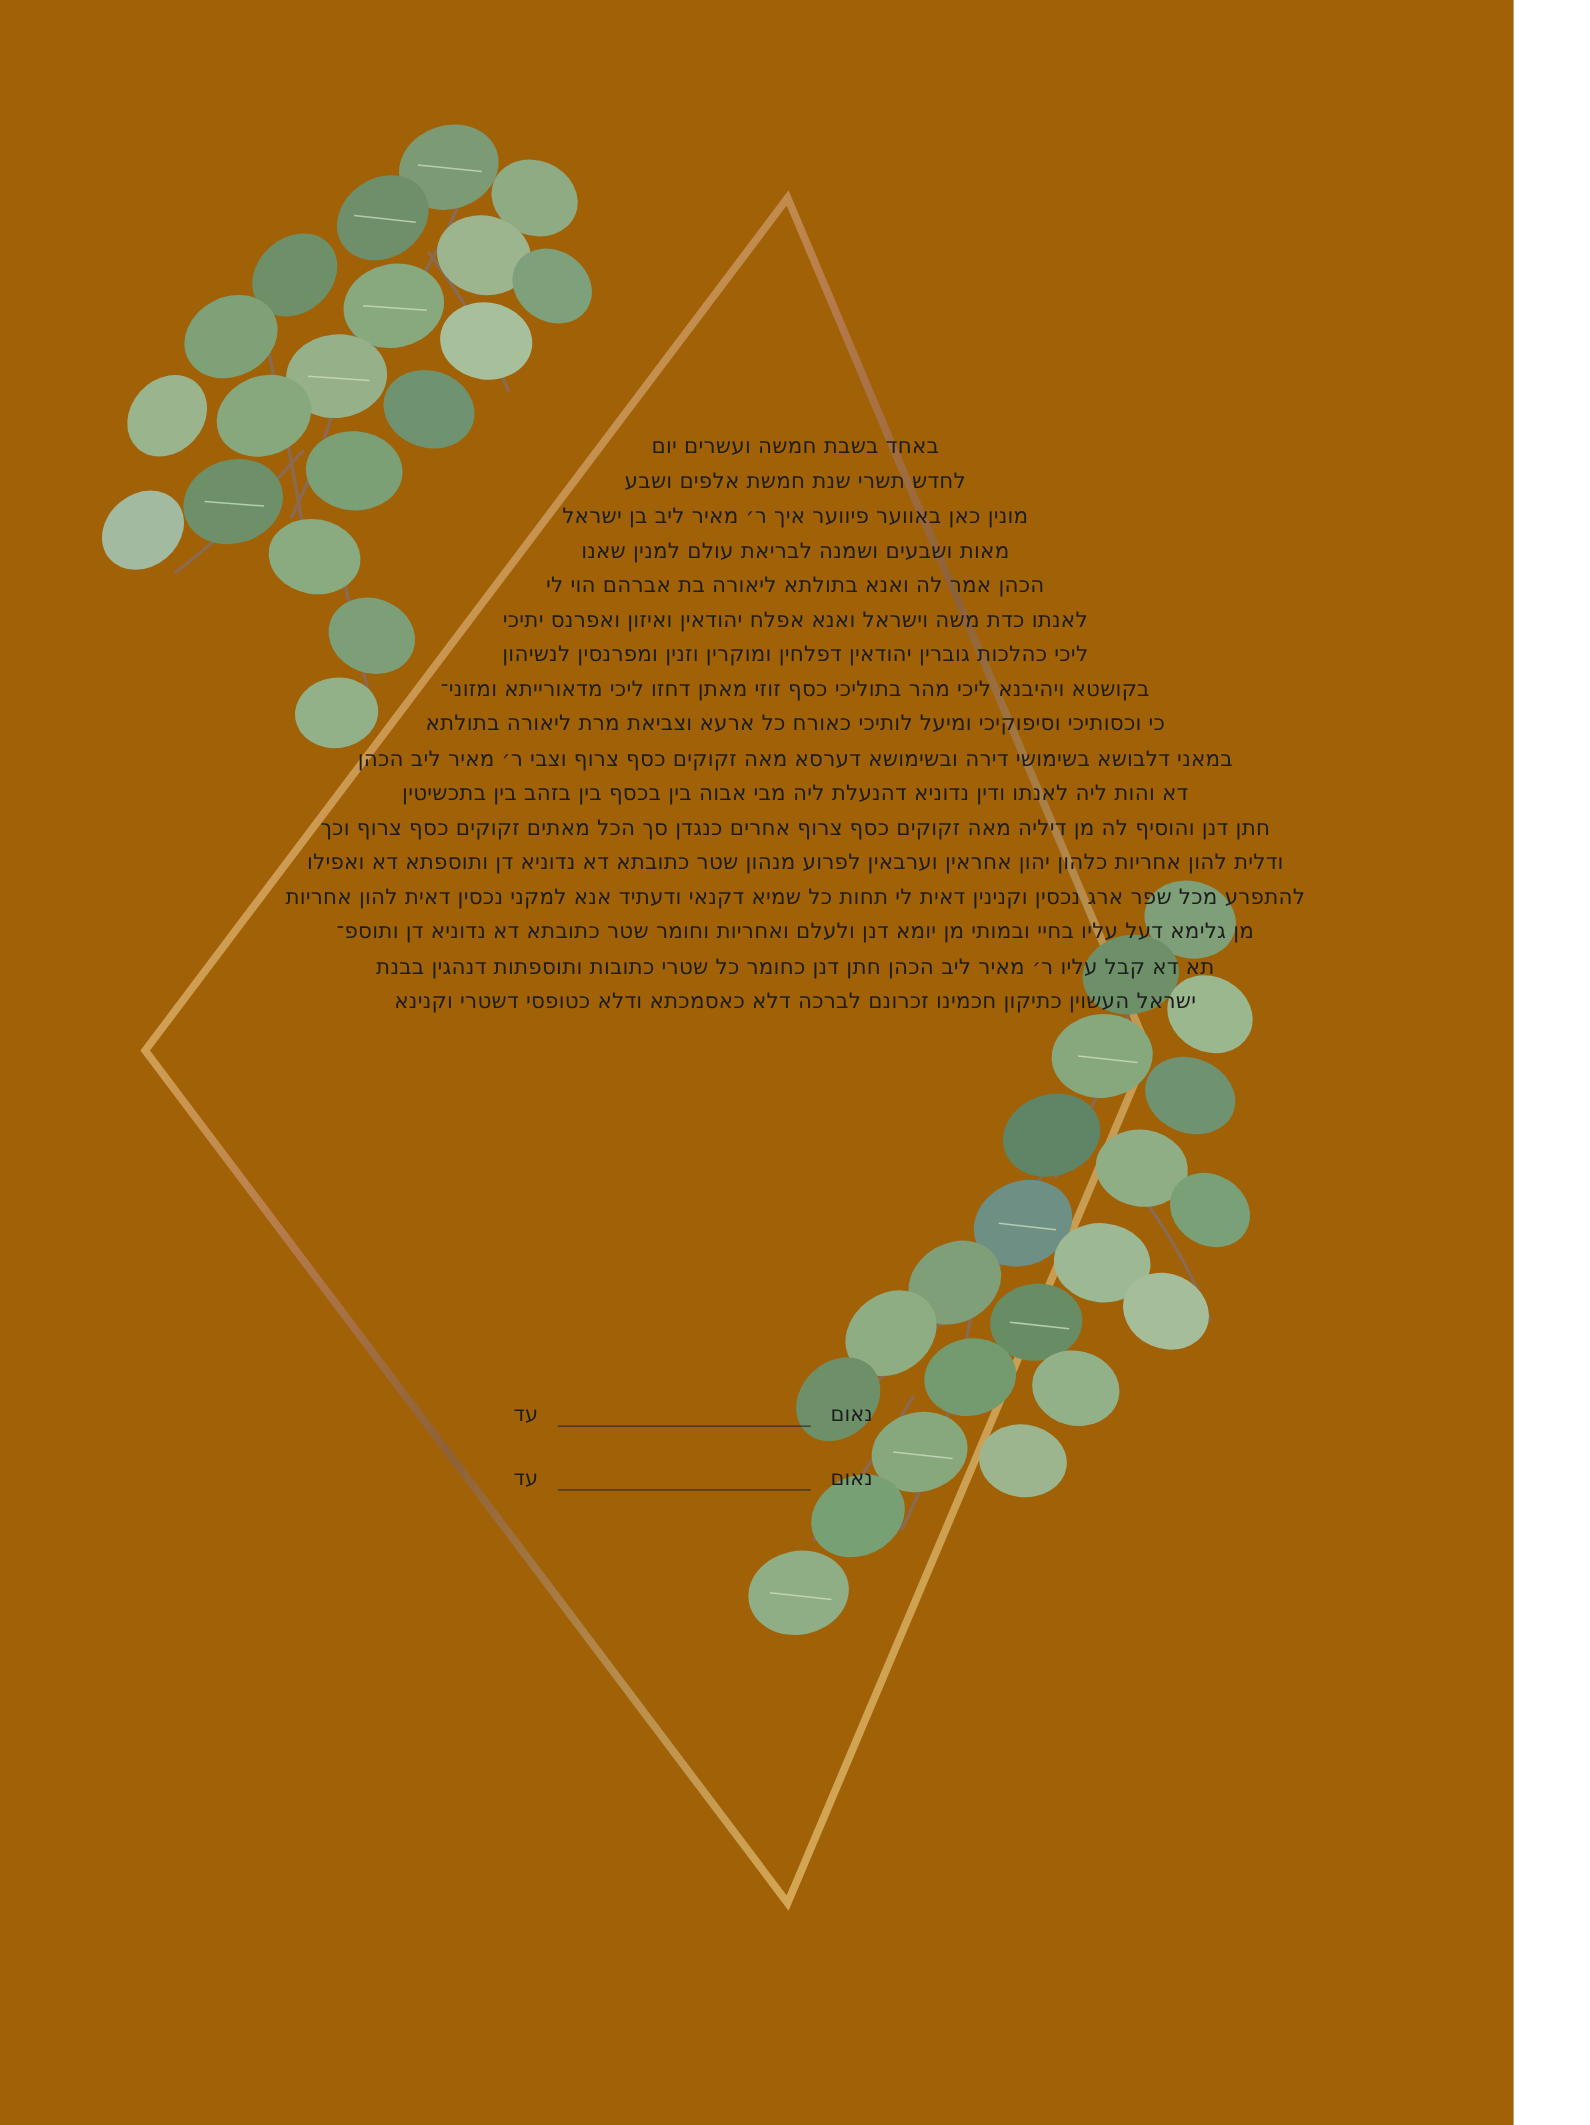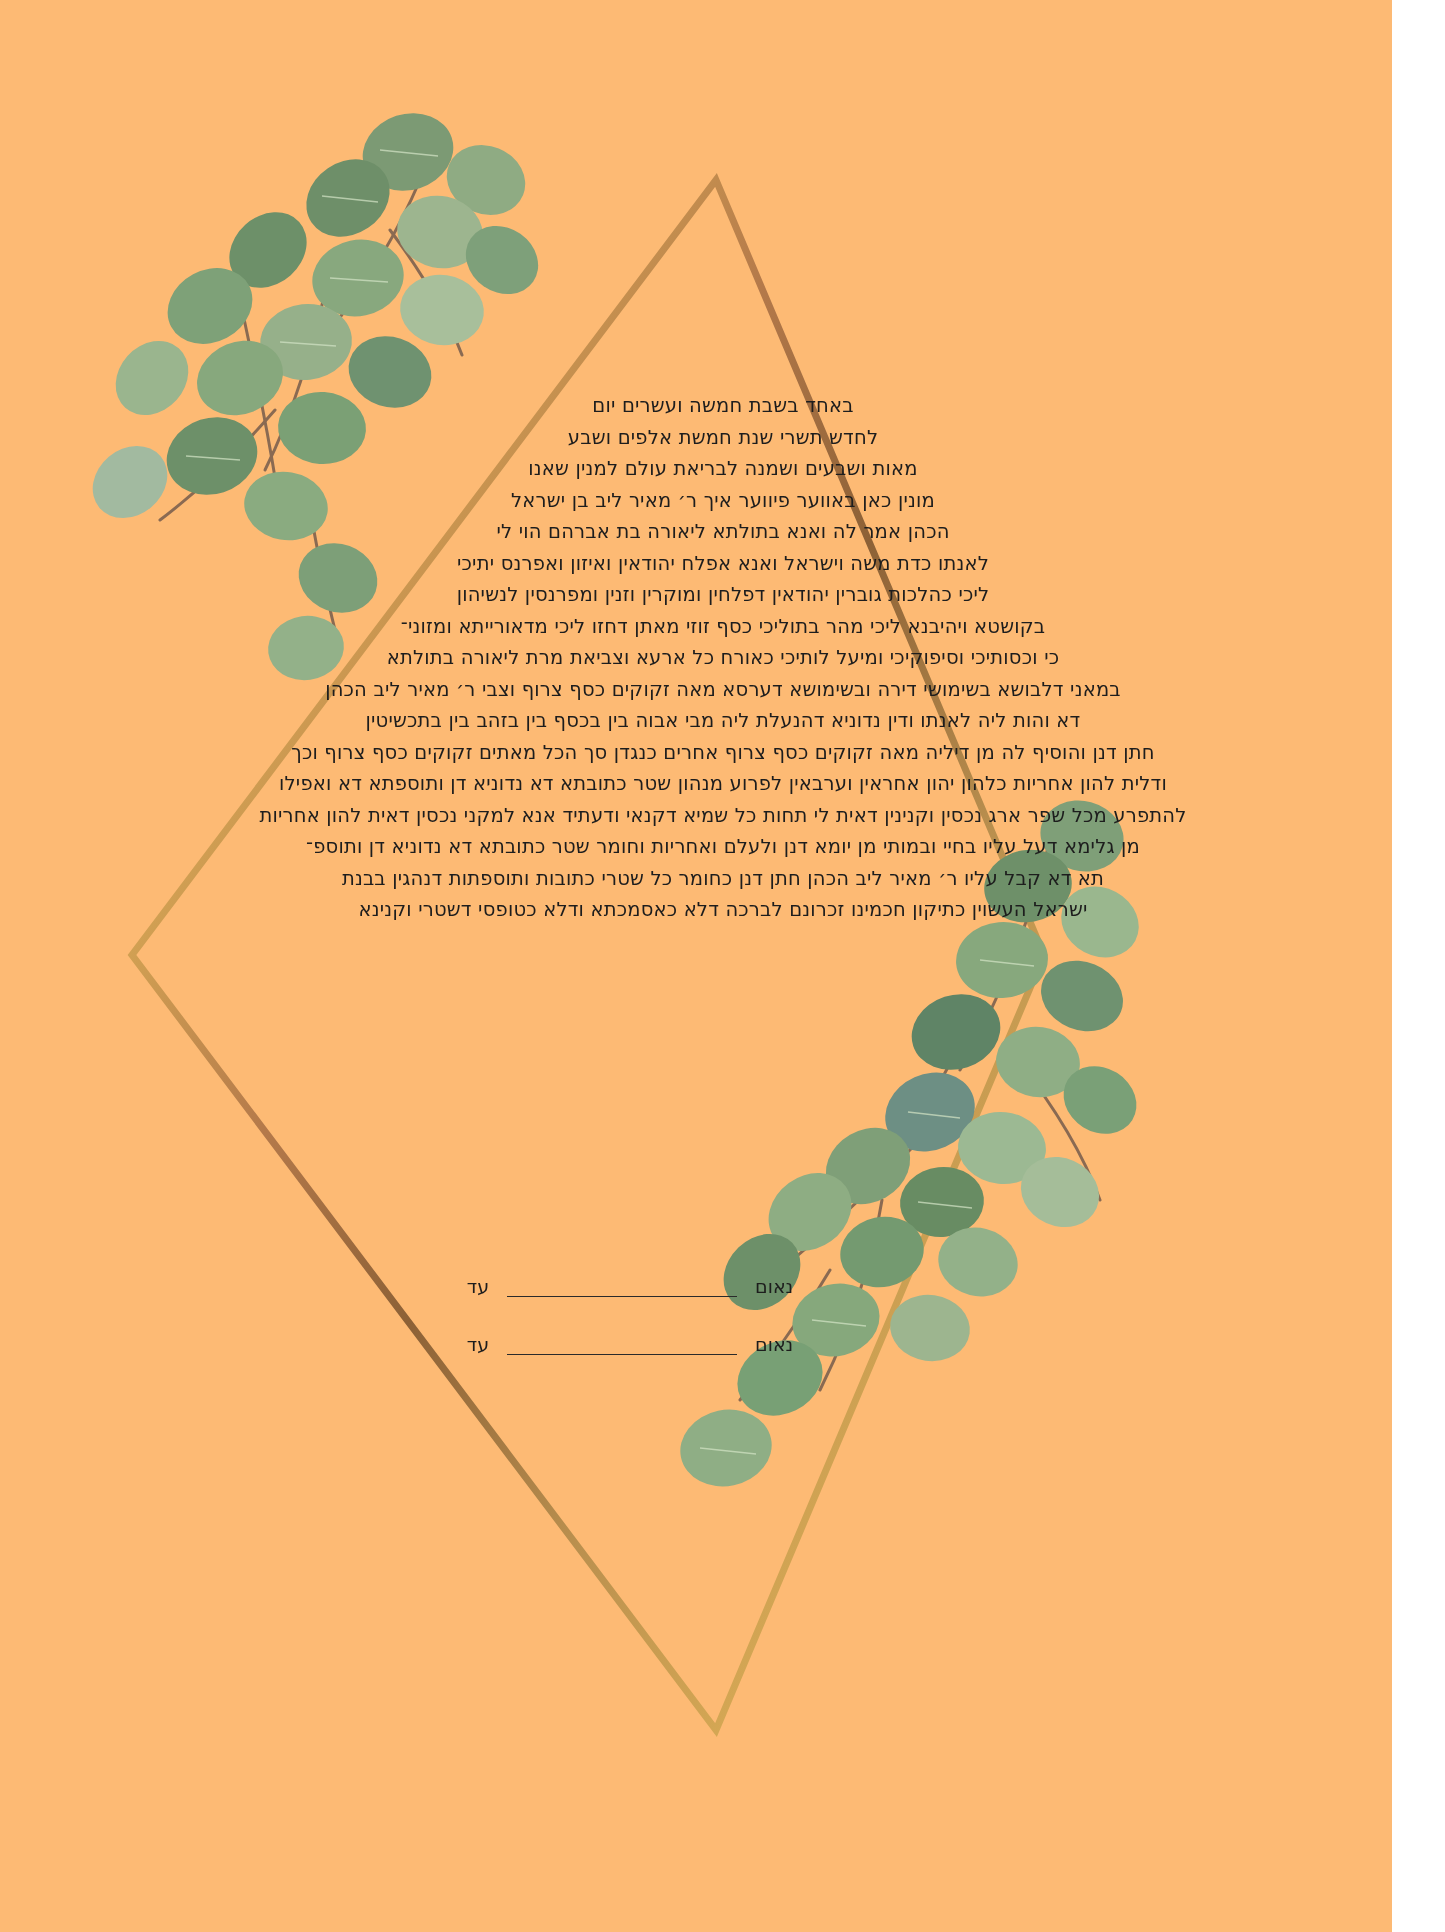--- a/index.html
+++ b/index.html
@@ -7,23 +7,22 @@
     padding: 0;
     background: #ffffff;
   }
   body {
     font-family: "Liberation Serif", serif;
   }
   #page {
     position: relative;
     width: 1376px;
     height: 1932px;
-    background: #fdba74;
+    background: #a16207;
     overflow: hidden;
-    padding-left: 16px;
   }
 
   
   .diamond-wrap {
     position: absolute;
     left: 0; top: 0;
     width: 1445px;
     height: 1932px;
     pointer-events: none;
   }
@@ -195,22 +194,22 @@
         <path d="M288 402 L342 408"></path>
         <path d="M182 520 L236 526"></path>
         <path d="M70 648 L126 654"></path>
       </g>
     </svg>
   </div>
 
   <div class="ketubah-text">
     <div class="line">באחד בשבת חמשה ועשרים יום</div>
     <div class="line">לחדש תשרי שנת חמשת אלפים ושבע</div>
+    <div class="line">מונין כאן באווער פיווער איך ר׳ מאיר ליב בן ישראל</div>
     <div class="line">מאות ושבעים ושמנה לבריאת עולם למנין שאנו</div>
-    <div class="line">מונין כאן באווער פיווער איך ר׳ מאיר ליב בן ישראל</div>
     <div class="line">הכהן אמר לה ואנא בתולתא ליאורה בת אברהם הוי לי</div>
     <div class="line">לאנתו כדת משה וישראל ואנא אפלח יהודאין ואיזון ואפרנס יתיכי</div>
     <div class="line">ליכי כהלכות גוברין יהודאין דפלחין ומוקרין וזנין ומפרנסין לנשיהון</div>
     <div class="line">בקושטא ויהיבנא ליכי מהר בתוליכי כסף זוזי מאתן דחזו ליכי מדאורייתא ומזוני־</div>
     <div class="line">כי וכסותיכי וסיפוקיכי ומיעל לותיכי כאורח כל ארעא וצביאת מרת ליאורה בתולתא</div>
     <div class="line">במאני דלבושא בשימושי דירה ובשימושא דערסא מאה זקוקים כסף צרוף וצבי ר׳ מאיר ליב הכהן</div>
     <div class="line">דא והות ליה לאנתו ודין נדוניא דהנעלת ליה מבי אבוה בין בכסף בין בזהב בין בתכשיטין</div>
     <div class="line">חתן דנן והוסיף לה מן דיליה מאה זקוקים כסף צרוף אחרים כנגדן סך הכל מאתים זקוקים כסף צרוף וכך</div>
     <div class="line">ודלית להון אחריות כלהון יהון אחראין וערבאין לפרוע מנהון שטר כתובתא דא נדוניא דן ותוספתא דא ואפילו</div>
     <div class="line">להתפרע מכל שפר ארג נכסין וקנינין דאית לי תחות כל שמיא דקנאי ודעתיד אנא למקני נכסין דאית להון אחריות</div>

